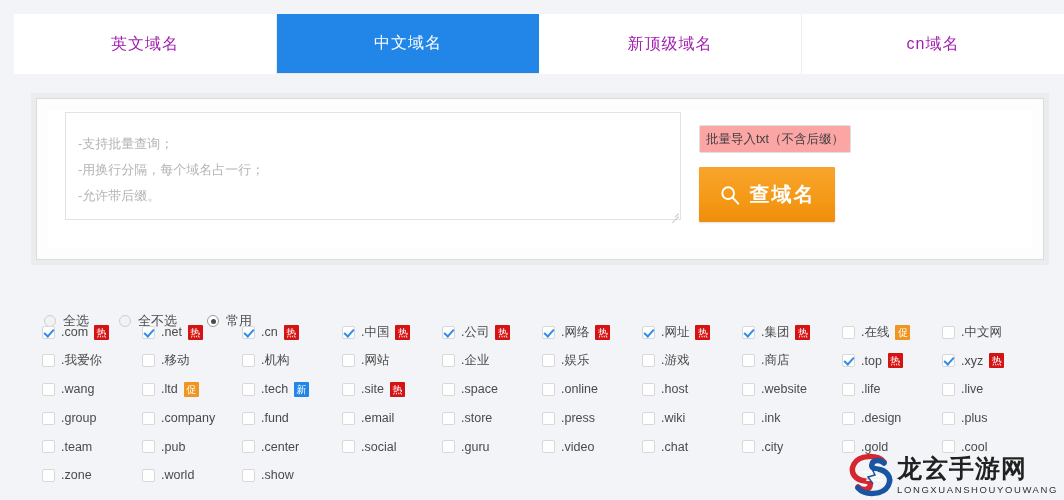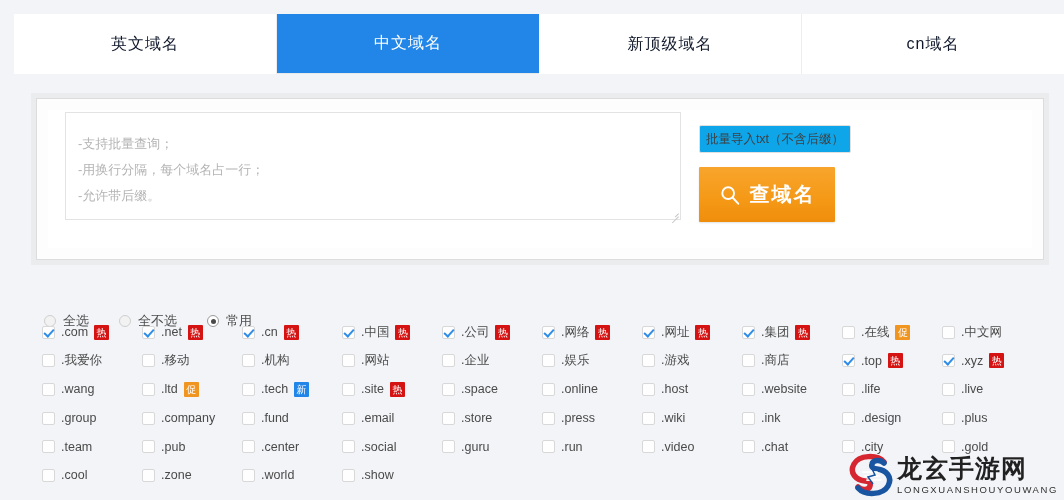--- a/index.html
+++ b/index.html
@@ -29,21 +29,21 @@
     display: flex;
     border-bottom: 1px solid #e6e8ea;
   }
   .tab {
     flex: 1 1 0;
     height: 60px;
     display: flex;
     align-items: center;
     justify-content: center;
     font-size: 16px;
-    color: #0f172a;
+    color: #a21caf;
     letter-spacing: 1px;
     cursor: pointer;
     border-right: 1px solid #ededed;
     background: #ffffff;
   }
   .tab:last-child { border-right: none; }
   .tab.active {
     background: #2186e8;
     color: #ffffff;
     border-right: none;
@@ -112,21 +112,21 @@
     margin-top: 15px;
     width: 160px;
   }
   .import-btn {
     display: block;
     width: 152px;
     height: 28px;
     line-height: 26px;
     text-align: center;
     border: 1px solid #e0e0e0;
-    background: #0ea5e9;
+    background: #fca5a5;
     font-size: 12.5px;
     color: #3f3f3f;
     cursor: pointer;
     border-radius: 2px;
     font-family: "Liberation Sans", "DejaVu Sans", sans-serif;
     white-space: nowrap;
   }
   .search-btn {
     margin-top: 14px;
     width: 136px;
@@ -522,24 +522,20 @@
         <span class="cb"></span>
         <span class="sfx-label">.center</span>
       </div>
       <div class="suffix-item">
         <span class="cb"></span>
         <span class="sfx-label">.social</span>
       </div>
       <div class="suffix-item">
         <span class="cb"></span>
         <span class="sfx-label">.guru</span>
-      </div>
-      <div class="suffix-item">
-        <span class="cb"></span>
-        <span class="sfx-label">.run</span>
       </div>
       <div class="suffix-item">
         <span class="cb"></span>
         <span class="sfx-label">.video</span>
       </div>
       <div class="suffix-item">
         <span class="cb"></span>
         <span class="sfx-label">.chat</span>
       </div>
       <div class="suffix-item">

